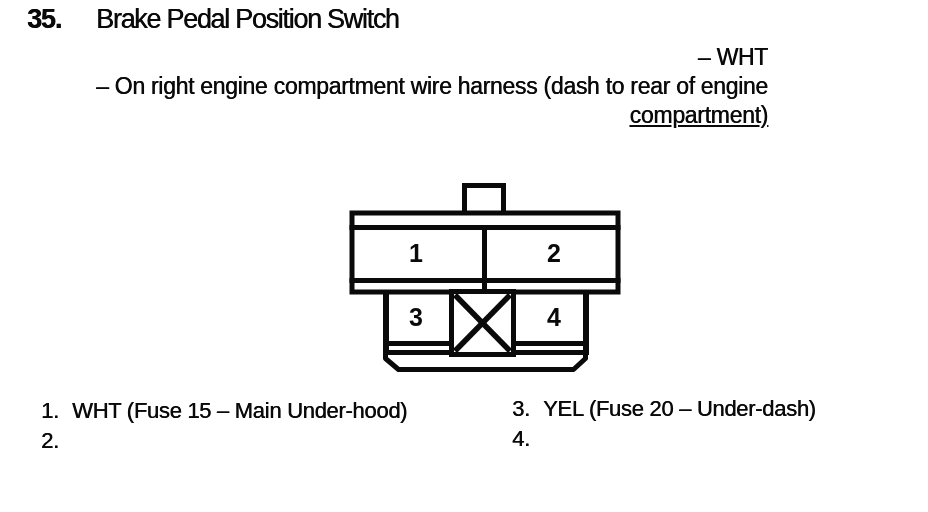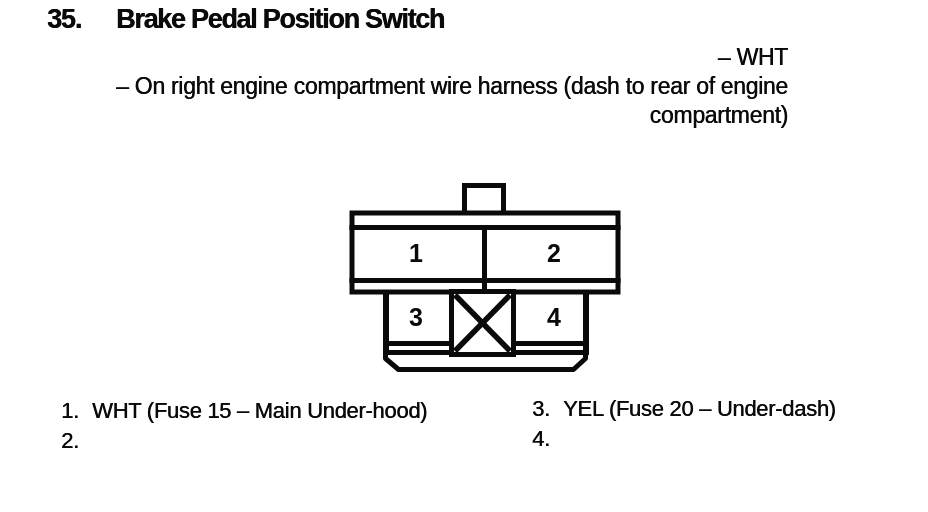--- a/index.html
+++ b/index.html
@@ -10,57 +10,57 @@
   body {
     width: 928px;
     height: 512px;
     position: relative;
     overflow: hidden;
     font-family: "Liberation Sans", sans-serif;
     color: #0a0a0a;
   }
   .ink {
     text-shadow: 0.5px 0 0 currentColor; 
-    margin-left: 20px;
   }
   
   .item-number {
     position: absolute;
     left: 27px;
     top: 4px;
     font-size: 27px;
     font-weight: bold;
     letter-spacing: -1.2px;
     white-space: nowrap;
   }
   .item-title {
     position: absolute;
     left: 96px;
     top: 4px;
     font-size: 27px;
-    font-weight: bold;
+    font-weight: normal;
     letter-spacing: -1.3px;
     white-space: nowrap;
   }
   
   .details {
     position: absolute;
     left: 96px;
     top: 43px;
   }
   .detail-line {
     font-size: 23px;
     letter-spacing: -0.3px;
     line-height: 29px;
     height: 29px;
     white-space: nowrap;
     text-align: right;
   }
   .detail-line.cont {
     margin-left: 42px;
+    text-decoration: underline;
   }
   
   .connector-svg {
     position: absolute;
     left: 345px;
     top: 178px;
   }
   .connector-svg text {
     font-family: "Liberation Sans", sans-serif;
     font-size: 25px;

